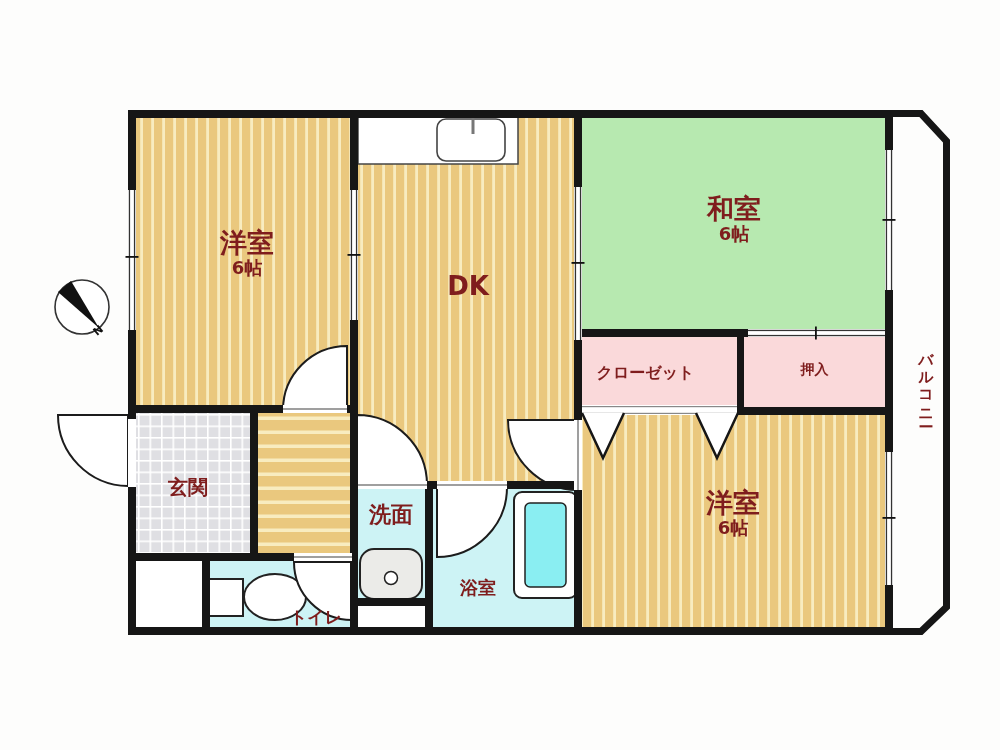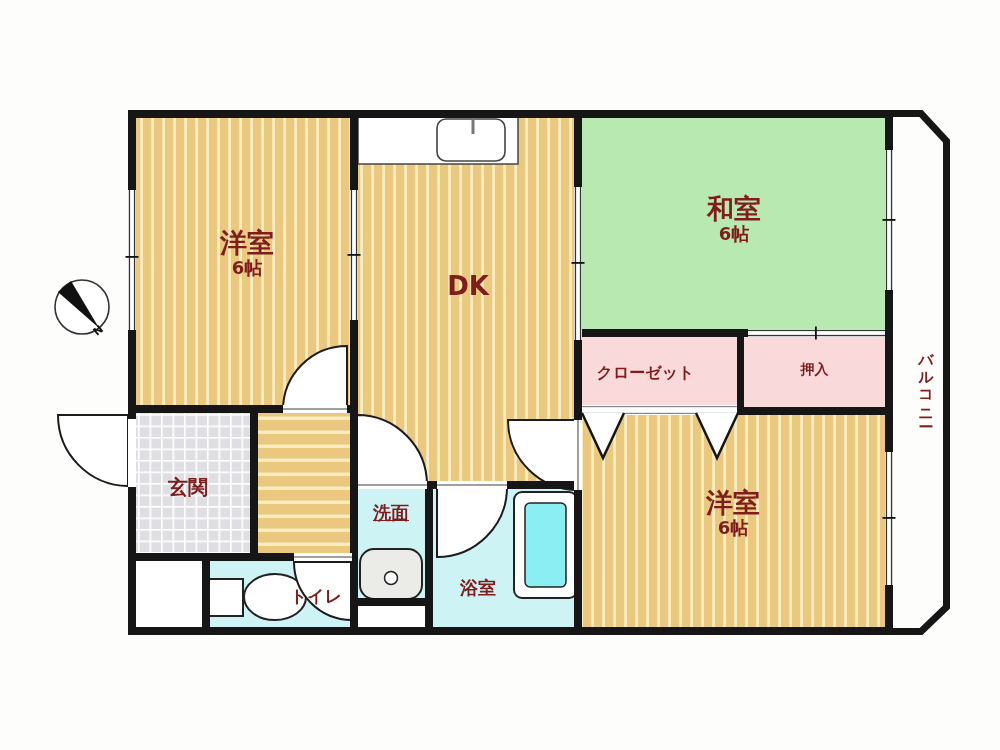--- a/index.html
+++ b/index.html
@@ -11,21 +11,21 @@
   .lbl{
     position:absolute;text-align:center;color:#7f1d1d;font-weight:700;
     line-height:1.12;pointer-events:none;white-space:nowrap;
   }
   .room-name{font-size:27px;}
   .room-size{font-size:18px;}
   .lbl-dk .room-name{font-size:26px;}
   .lbl-closet{font-size:16px;}
   .lbl-oshiire{font-size:14px;}
   .lbl-genkan{font-size:20px;}
-  .lbl-senmen{font-size:18px;text-decoration:underline;}
+  .lbl-senmen{font-size:22px;}
   .lbl-bath{font-size:18px;}
   .lbl-toilet{font-size:17px;}
   .lbl-balcony{
     font-size:15px;writing-mode:vertical-rl;text-orientation:upright;
     letter-spacing:2px;font-weight:700;
   }
 </style>
 </head>
 <body>
 
@@ -195,17 +195,17 @@
   <div class="lbl lbl-closet" style="left:582px;top:364px;width:127px;">クローゼット</div>
 
   <div class="lbl lbl-oshiire" style="left:742px;top:362px;width:145px;">押入</div>
 
   <div class="lbl lbl-genkan" style="left:136px;top:476px;width:104px;">玄関</div>
 
   <div class="lbl lbl-senmen" style="left:356px;top:503px;width:70px;">洗面</div>
 
   <div class="lbl lbl-bath" style="left:432px;top:578px;width:92px;">浴室</div>
 
-  <div class="lbl lbl-toilet" style="left:276px;top:587px;width:80px;">トイレ</div>
+  <div class="lbl lbl-toilet" style="left:276px;top:608px;width:80px;">トイレ</div>
 
   <div class="lbl lbl-balcony" style="left:902px;top:336px;width:32px;height:90px;">バルコニー</div>
 
 </div>
 
 </body></html>

